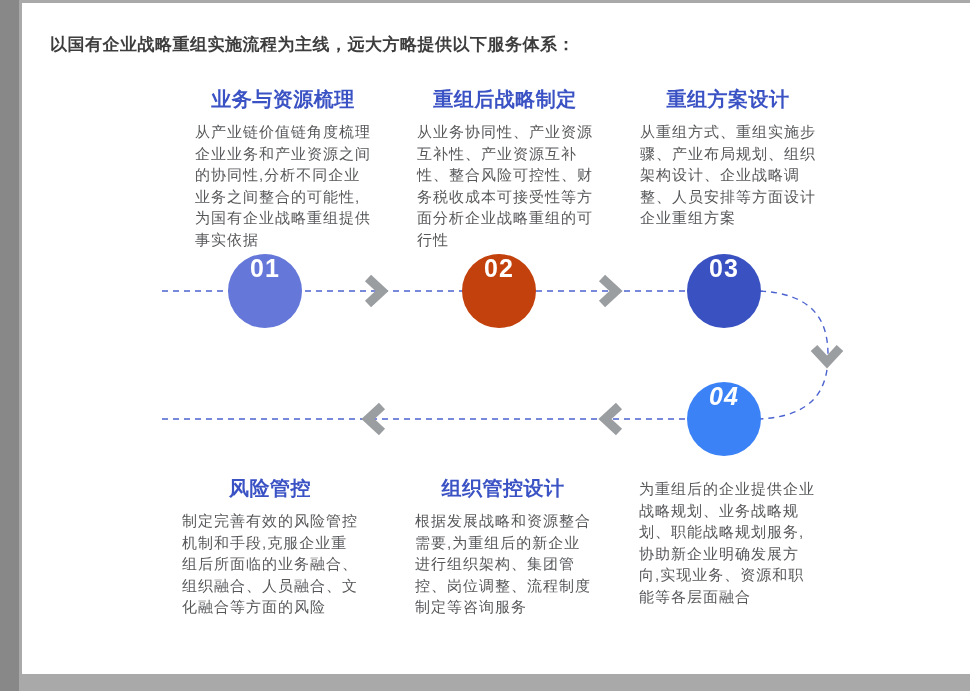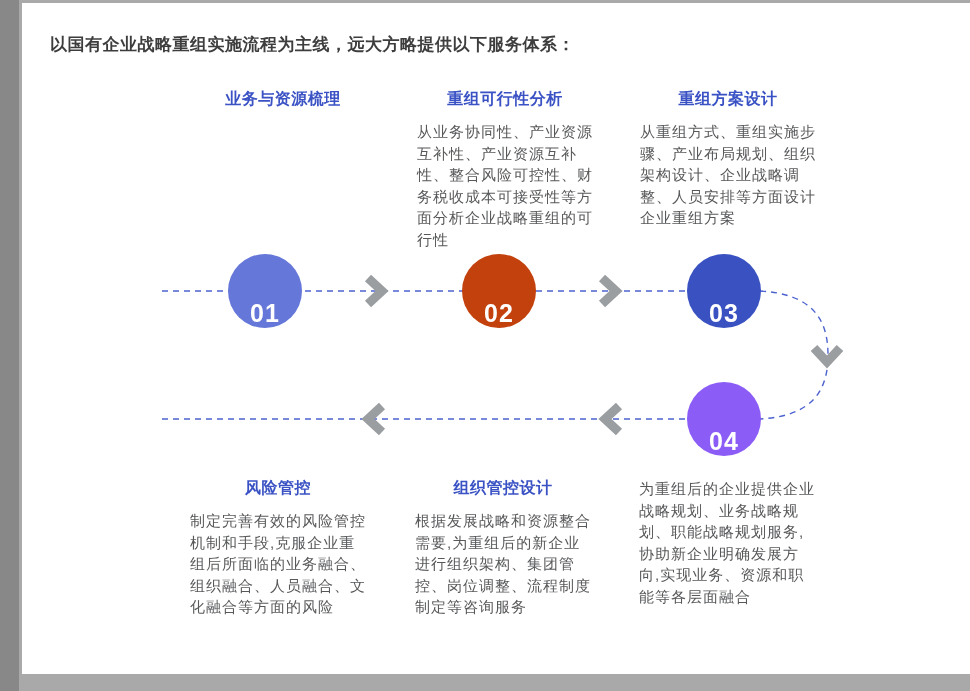--- a/index.html
+++ b/index.html
@@ -18,21 +18,21 @@
     overflow:hidden;
   }
   .title{
     position:absolute;left:28px;top:30px;
     font-size:17px;font-weight:bold;
     color:var(--title-text,#3d3d3d);
     letter-spacing:.5px;
   }
   .text-col{position:absolute;width:176px;}
   .col-heading{
-    font-size:16px;font-weight:bold;line-height:20px;
+    font-size:20px;font-weight:bold;line-height:20px;
     color:var(--heading-text,#3a52c4);
     text-align:center;margin-bottom:12px;
     letter-spacing:.5px;
   }
   .col-body{
     font-size:15px;line-height:21.5px;
     color:var(--body-text,#57585a);
     letter-spacing:1px;
     text-align:left;
   }
@@ -45,53 +45,54 @@
   }
   .chev{
     stroke:var(--arrow,#9b9ea1);
     stroke-width:9;
     fill:none;
     stroke-linejoin:miter;
     stroke-linecap:butt;
   }
   .circle{
     position:absolute;width:74px;height:74px;border-radius:50%;
-    display:flex;align-items:flex-end;justify-content:center;
+    display:flex;align-items:flex-start;justify-content:center;
   }
   .circle span{
     color:var(--number-text,#ffffff);
     font-size:25px;font-weight:bold;letter-spacing:1px;
   }
   
   .col-t1{left:173px;top:86px;}
   .col-t2{left:395px;top:86px;}
   .col-t3{left:618px;top:86px;}
-  .col-b1{left:168px;top:475px;}
+  .col-b1{left:160px;top:475px;}
   .col-b2{left:393px;top:475px;}
   .col-b3{left:617px;top:475px;}
   .c01{left:206px;top:251px;}
   .c02{left:440px;top:251px;}
   .c03{left:665px;top:251px;}
   .c04{left:665px;top:379px;}
   .c05{left:440px;top:379px;}
   .c06{left:206px;top:379px;}
 </style>
 </head>
 <body>
 
 <div class="frame">
   <div class="canvas">
 
     <div class="title">以国有企业战略重组实施流程为主线，远大方略提供以下服务体系：</div>
 
     <div class="text-col col-t1">
       <div class="col-heading">业务与资源梳理</div>
+      <div class="col-body">从产业链价值链角度梳理企业业务和产业资源之间的协同性,分析不同企业业务之间整合的可能性,为国有企业战略重组提供事实依据</div>
     </div>
     <div class="text-col col-t2">
-      <div class="col-heading">重组可行性分析</div>
+      <div class="col-heading">重组后战略制定</div>
       <div class="col-body">从业务协同性、产业资源互补性、产业资源互补性、整合风险可控性、财务税收成本可接受性等方面分析企业战略重组的可行性</div>
     </div>
     <div class="text-col col-t3">
       <div class="col-heading">重组方案设计</div>
       <div class="col-body">从重组方式、重组实施步骤、产业布局规划、组织架构设计、企业战略调整、人员安排等方面设计企业重组方案</div>
     </div>
 
     <svg class="flow-svg" width="950" height="671" viewBox="0 0 950 671">
       <line class="dash" x1="140" y1="288" x2="738" y2="288"></line>
       <line class="dash" x1="140" y1="416" x2="738" y2="416"></line>
@@ -105,21 +106,21 @@
 
     <div class="circle c01" style="background: rgb(101, 119, 216);">
       <span>01</span>
     </div>
     <div class="circle c02" style="background: #c2410c;">
       <span>02</span>
     </div>
     <div class="circle c03" style="background: rgb(58, 81, 193);">
       <span>03</span>
     </div>
-    <div class="circle c04" style="background: #8b5cf6;">
+    <div class="circle c04" style="background: #3b82f6; font-style: italic;">
       <span>04</span>
     </div>
 
     <div class="text-col col-b1">
       <div class="col-heading">风险管控</div>
       <div class="col-body">制定完善有效的风险管控机制和手段,克服企业重组后所面临的业务融合、组织融合、人员融合、文化融合等方面的风险</div>
     </div>
     <div class="text-col col-b2">
       <div class="col-heading">组织管控设计</div>
       <div class="col-body">根据发展战略和资源整合需要,为重组后的新企业进行组织架构、集团管控、岗位调整、流程制度制定等咨询服务</div>

